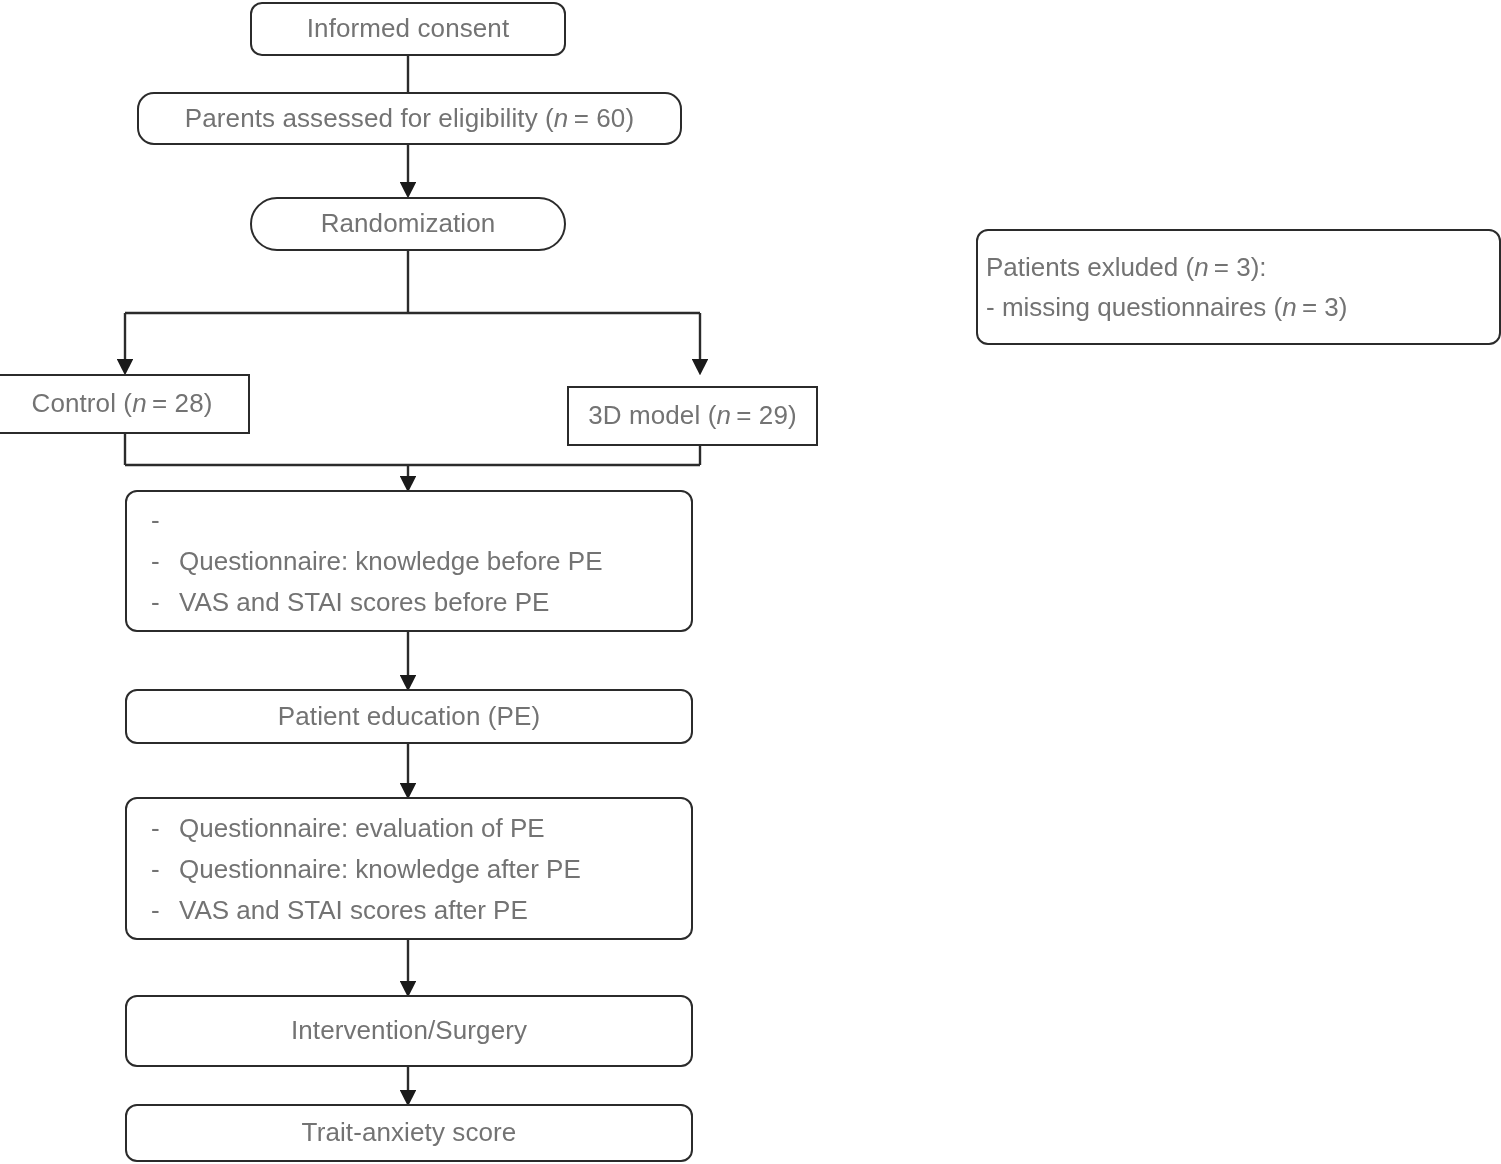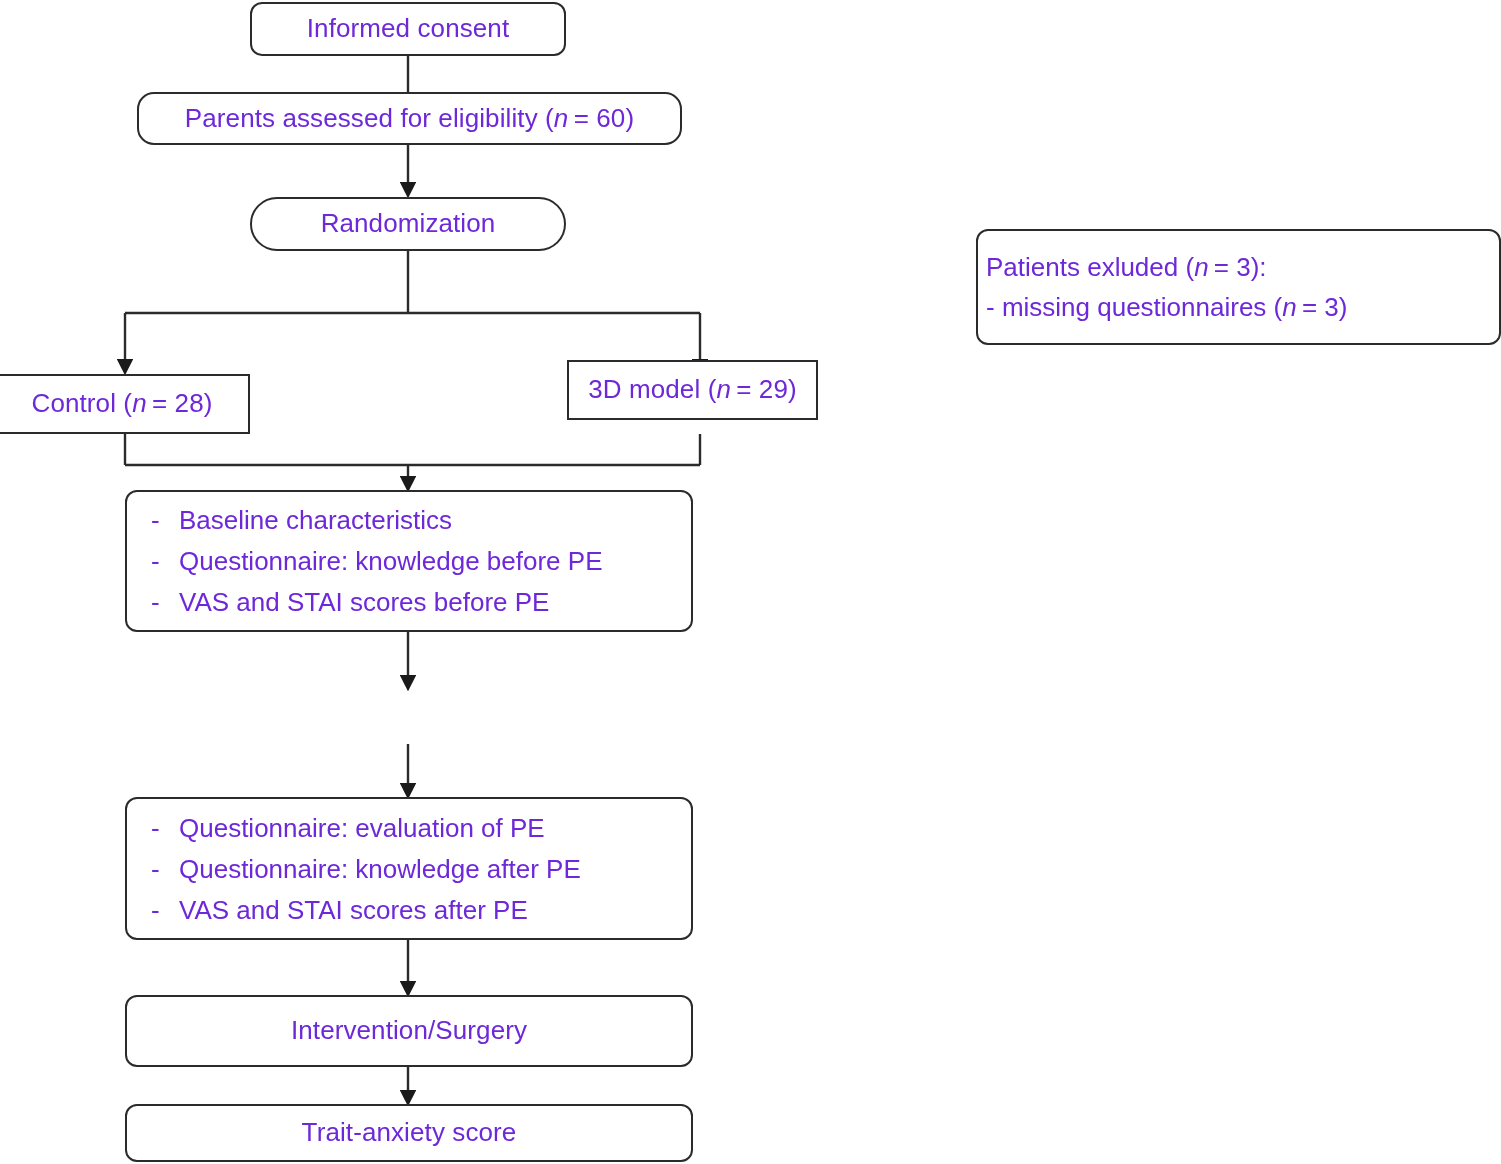--- a/index.html
+++ b/index.html
@@ -8,21 +8,21 @@
     padding: 0;
     background: #ffffff;
   }
   #canvas {
     position: relative;
     width: 1501px;
     height: 1164px;
     background: #ffffff;
     overflow: hidden;
     font-family: "Liberation Sans", sans-serif;
-    color: #6d28d9;
+    color: #737373;
   }
   #connectors {
     position: absolute;
     left: 0;
     top: 0;
     width: 1501px;
     height: 1164px;
     pointer-events: none;
   }
   .node {
@@ -131,48 +131,50 @@
   </div>
 
   <div class="node pill center" style="left:250px; top:197px; width:316px; height:54px;">
     <span class="label">Randomization</span>
   </div>
 
   <div class="node sharp center" style="left:-6px; top:374px; width:256px; height:60px;">
     <span class="label">Control (<em class="n">n</em> = 28)</span>
   </div>
 
-  <div class="node sharp center" style="left:567px; top:360px; width:251px; height:60px;">
+  <div class="node sharp center" style="left:567px; top:386px; width:251px; height:60px;">
     <span class="label">3D model (<em class="n">n</em> = 29)</span>
   </div>
 
   <div class="node rounded" style="left:976px; top:229px; width:525px; height:116px; padding-left:8px;">
     <span class="multiline">
       <span class="row">Patients exluded (<em class="n">n</em> = 3):</span>
       <span class="row">- missing questionnaires (<em class="n">n</em> = 3)</span>
     </span>
   </div>
 
   <div class="node rounded list" style="left:125px; top:490px; width:568px; height:142px;">
     <ul class="bullets">
       <li>
         <span class="dash">-</span>
-        <span>Baseline characteristics</span>
       </li>
       <li>
         <span class="dash">-</span>
         <span>Questionnaire: knowledge before PE</span>
       </li>
       <li>
         <span class="dash">-</span>
         <span>VAS and STAI scores before PE</span>
       </li>
     </ul>
   </div>
 
+  <div class="node rounded center" style="left:125px; top:689px; width:568px; height:55px;">
+    <span class="label">Patient education (PE)</span>
+  </div>
 
   <div class="node rounded list" style="left:125px; top:797px; width:568px; height:143px;">
     <ul class="bullets">
       <li>
         <span class="dash">-</span>
         <span>Questionnaire: evaluation of PE</span>
       </li>
       <li>
         <span class="dash">-</span>
         <span>Questionnaire: knowledge after PE</span>

